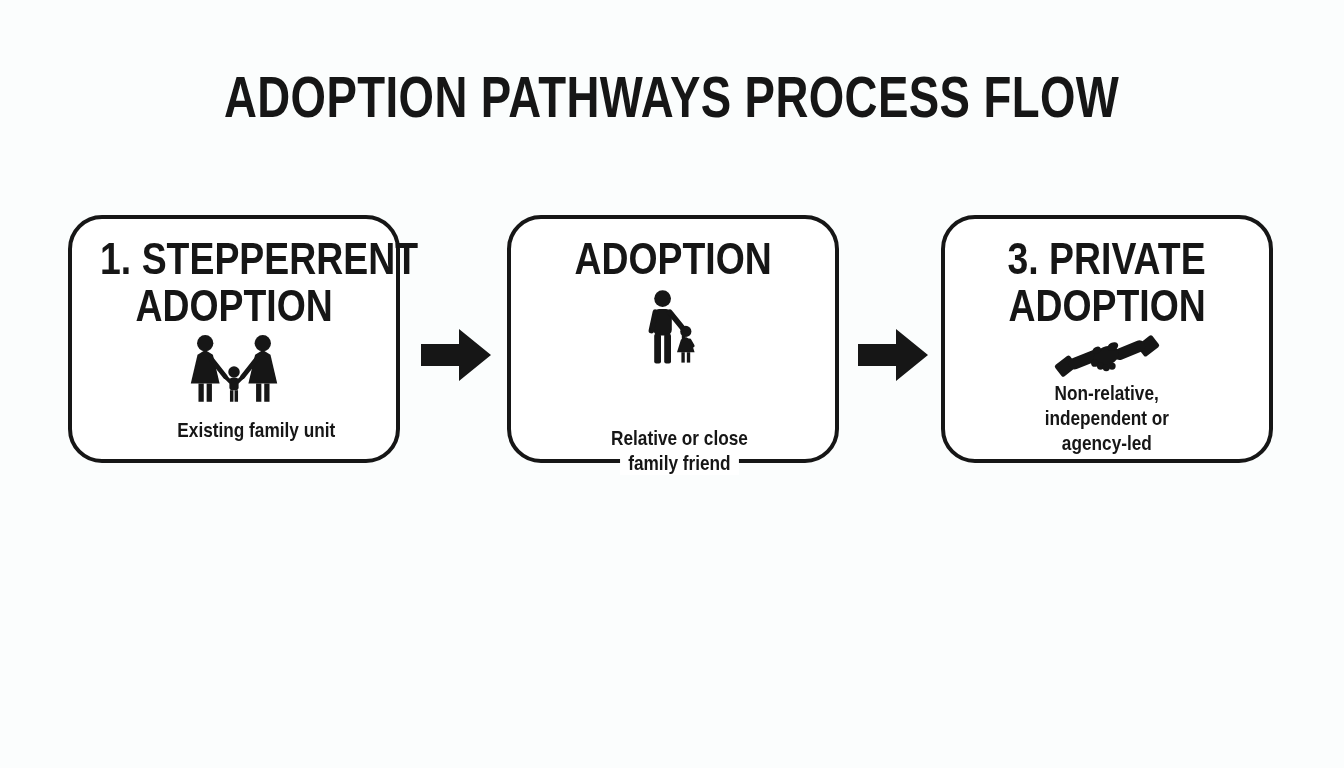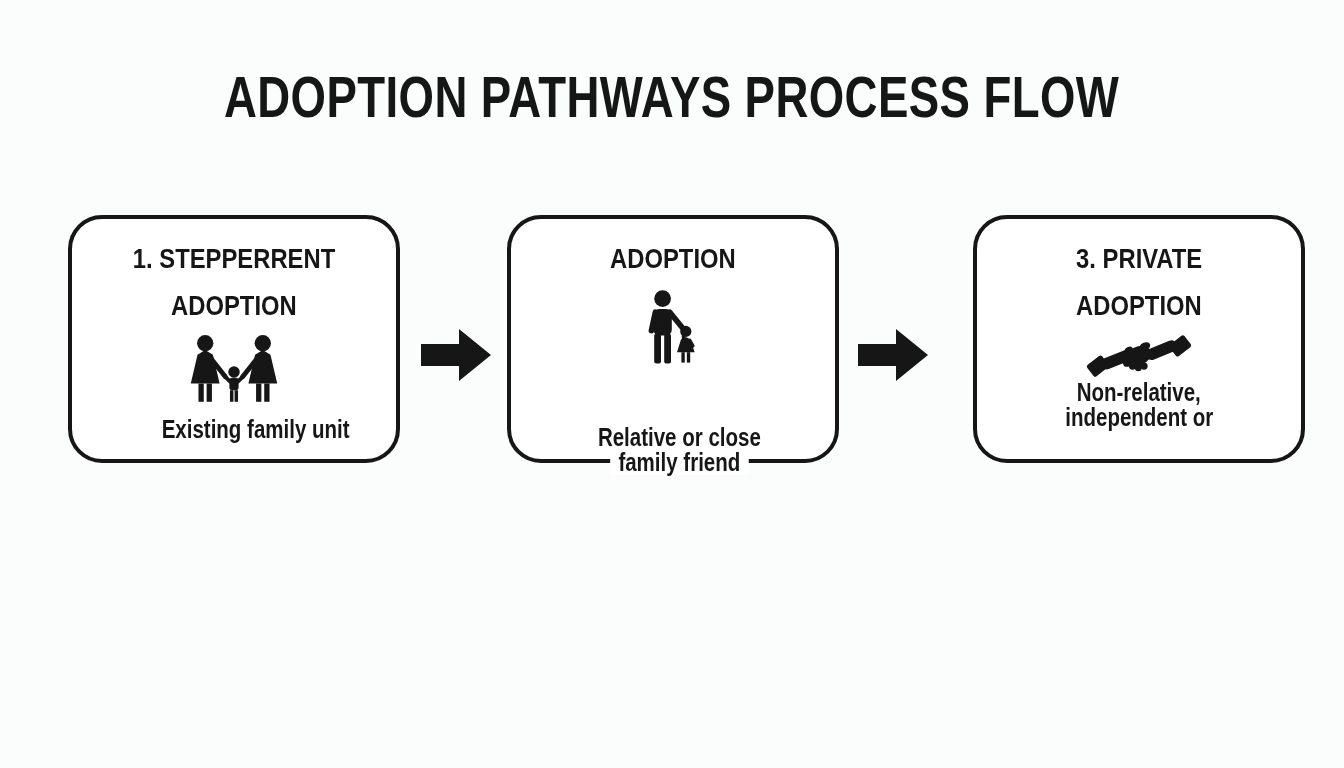--- a/index.html
+++ b/index.html
@@ -11,32 +11,32 @@
   }
   .title-wrap { position:absolute; top:64px; left:0; width:100%; text-align:center; }
   .cond { display:inline-block; white-space:nowrap; transform-origin:center; }
   .title-text { font-size:57px; font-weight:700; letter-spacing:.5px; transform:scaleX(.8); }
 
   .flow-box {
     position:absolute; top:215px; width:332px; height:248px; box-sizing:border-box;
     background:var(--boxbg,#ffffff); border:4px solid var(--ink,#161616);
     border-radius:34px; text-align:center;
   }
-  .box-1 { left:68px; } .box-2 { left:507px; } .box-3 { left:973px; }
+  .box-1 { left:68px; } .box-2 { left:507px; } .box-3 { left:941px; }
 
-  .box-heading { margin-top:16px; font-size:28px; font-weight:700; line-height:47px; }
+  .box-heading { margin-top:16px; font-size:44px; font-weight:700; line-height:47px; }
   .box-heading .cond { transform:scaleX(.85); }
 
   .box-icon { line-height:0; }
   .box-icon svg { display:inline-block; }
   .icon-family   { margin-top:4px; }
   .icon-kinship  { margin-top:6px; }
   .icon-handshake{ margin-top:1px; }
 
-  .box-caption { font-size:25px; font-weight:700; line-height:25px; }
+  .box-caption { font-size:21px; font-weight:700; line-height:25px; }
   .box-caption .cond { transform:scaleX(.82); }
   .caption-1 { margin-top:6px;padding-left:44px; }
   .caption-2 { position:absolute; top:206px; left:12px; right:0; }
   .caption-2 .overlap { background:var(--boxbg,#ffffff); padding:0 10px; }
   .caption-3 { margin-top:-2px; }
 
   .flow-arrow { position:absolute; top:327px; width:70px; height:56px; line-height:0; }
   .arrow-1 { left:421px; } .arrow-2 { left:858px; }
   svg .ink { fill:currentColor; }
   svg .stroke-ink { stroke:currentColor; fill:none; stroke-linecap:round; }
@@ -134,16 +134,17 @@
         <circle class="ink" cx="61" cy="50" r="5"></circle>
         <circle class="ink" cx="69" cy="52" r="5"></circle>
         <circle class="ink" cx="77" cy="50" r="5"></circle>
         <ellipse class="ink" cx="78" cy="23" rx="8" ry="5.5" transform="rotate(-28 78 23)"></ellipse>
         <ellipse class="ink" cx="56" cy="28" rx="6" ry="4.5" transform="rotate(-28 56 28)"></ellipse>
       </svg>
     </div>
     <div class="box-caption caption-3">
       <div><span class="cond">Non-relative,</span></div>
       <div><span class="cond">independent or</span></div>
+      <div><span class="cond">agency-led</span></div>
     </div>
   </div>
 
 </div>
 
 </body></html>

